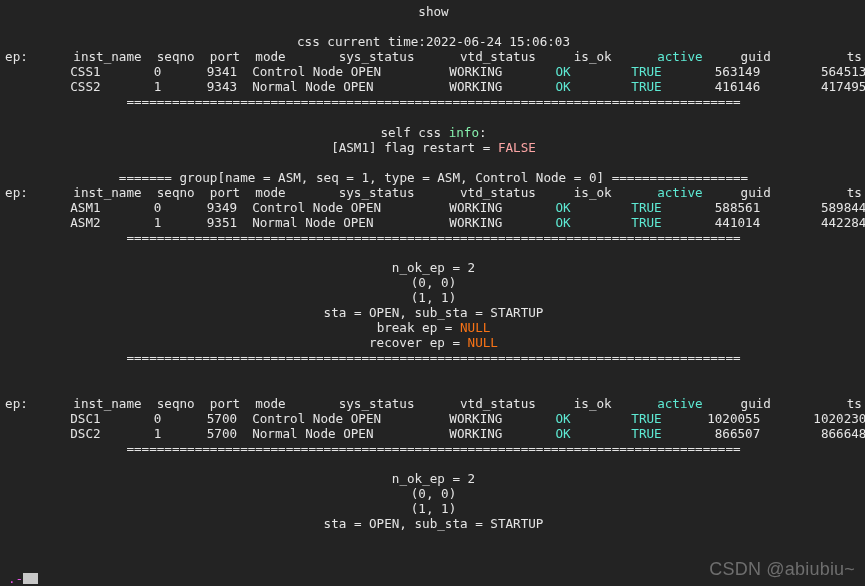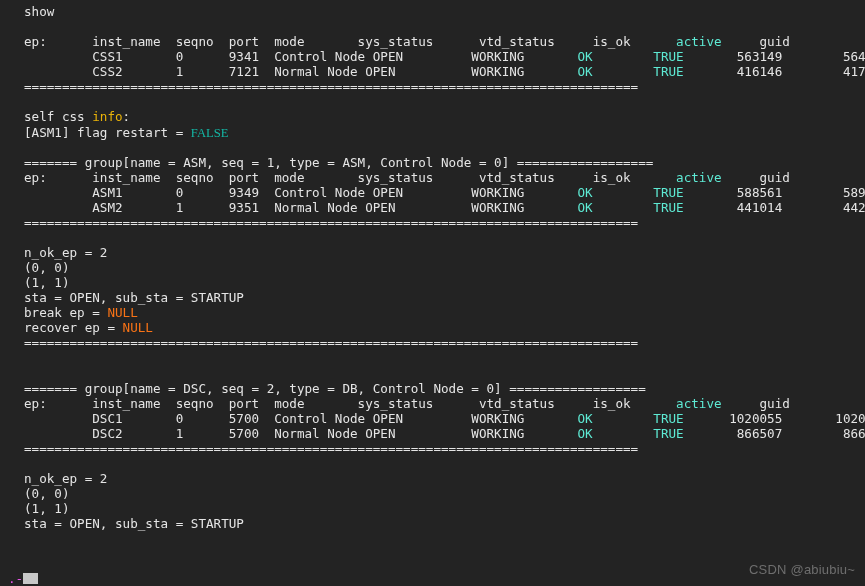--- a/index.html
+++ b/index.html
@@ -12,47 +12,48 @@
     height: 586px;
     overflow: hidden;
     font-family: "DejaVu Sans Mono", "Liberation Mono", monospace;
   }
   #terminal {
     position: relative;
     width: 865px;
     height: 586px;
     background: #232323;
     box-sizing: border-box;
-    padding: 4px 0 0 24px;
+    padding: 4px 0 0 2px;
     font-family: "DejaVu Sans Mono", "Liberation Mono", monospace;
     font-size: 12.6px;
     line-height: 15.07px;
     color: #e0e0e0;
     letter-spacing: 0px;
+    text-align: center;
   }
   .line {
     white-space: pre;
     height: 15.07px;
     font-family: "DejaVu Sans Mono", "Liberation Mono", monospace;
   }
   .blank { height: 15.07px; }
 
   .c-white  { color: #e5e5e5; }
   .c-green  { color: #5eead4; }
-  .c-red    { color: #14b8a6; font-family: Liberation Serif, serif; }
+  .c-red    { color: #fca5a5; }
   .c-magenta{ color: #f97316; }
-  .c-cyan   { color: #eab308; }
+  .c-cyan   { color: #86efac; }
 
   #watermark {
     position: absolute;
     right: 10px;
     bottom: 9px;
     color: #6e6e6e;
     font-family: "Liberation Sans", sans-serif;
-    font-size: 13px;
+    font-size: 18px;
     letter-spacing: 0.2px;
     white-space: pre;
   }
   #cursor-row {
     position: absolute;
     left: 8px;
     bottom: 0px;
     height: 15px;
     white-space: pre;
     font-family: "DejaVu Sans Mono", "Liberation Mono", monospace;
@@ -69,24 +70,25 @@
   }
 </style>
 </head>
 <body>
 
 <div id="terminal">
 
   <div class="line c-white">show</div>
   <div class="blank"></div>
 
+  <div class="line c-white">css current time:2022-06-24 15:06:03</div>
 
   <div class="line"><span class="c-white">ep:      inst_name  seqno  port  mode       sys_status      vtd_status     is_ok      </span><span class="c-green">active</span><span class="c-white">     guid          ts</span></div>
   <div class="line"><span class="c-white">         CSS1       0      9341  Control Node OPEN         WORKING       </span><span class="c-green">OK</span><span class="c-white">        </span><span class="c-green">TRUE</span><span class="c-white">       563149        564513</span></div>
-  <div class="line"><span class="c-white">         CSS2       1      7121  Normal Node OPEN          WORKING       </span><span class="c-green">OK</span><span class="c-white">        </span><span class="c-green">TRUE</span><span class="c-white">       416146        417495</span></div>
+  <div class="line"><span class="c-white">         CSS2       1      9343  Normal Node OPEN          WORKING       </span><span class="c-green">OK</span><span class="c-white">        </span><span class="c-green">TRUE</span><span class="c-white">       416146        417495</span></div>
   <div class="line c-white">=================================================================================</div>
 
   <div class="blank"></div>
 
   <div class="line"><span class="c-white">self css </span><span class="c-cyan">info</span><span class="c-white">:</span></div>
   <div class="line"><span class="c-white">[ASM1] flag restart = </span><span class="c-red">FALSE</span></div>
 
   <div class="blank"></div>
 
   <div class="line c-white">======= group[name = ASM, seq = 1, type = ASM, Control Node = 0] ==================</div>
@@ -101,21 +103,20 @@
   <div class="line c-white">(0, 0)</div>
   <div class="line c-white">(1, 1)</div>
   <div class="line c-white">sta = OPEN, sub_sta = STARTUP</div>
   <div class="line"><span class="c-white">break ep = </span><span class="c-magenta">NULL</span></div>
   <div class="line"><span class="c-white">recover ep = </span><span class="c-magenta">NULL</span></div>
   <div class="line c-white">=================================================================================</div>
 
   <div class="blank"></div>
   <div class="blank"></div>
 
-  <div class="line c-white">======= group[name = DSC, seq = 2, type = DB, Control Node = 0] ==================</div>
   <div class="line"><span class="c-white">ep:      inst_name  seqno  port  mode       sys_status      vtd_status     is_ok      </span><span class="c-green">active</span><span class="c-white">     guid          ts</span></div>
   <div class="line"><span class="c-white">         DSC1       0      5700  Control Node OPEN         WORKING       </span><span class="c-green">OK</span><span class="c-white">        </span><span class="c-green">TRUE</span><span class="c-white">      1020055       1020230</span></div>
   <div class="line"><span class="c-white">         DSC2       1      5700  Normal Node OPEN          WORKING       </span><span class="c-green">OK</span><span class="c-white">        </span><span class="c-green">TRUE</span><span class="c-white">       866507        866648</span></div>
   <div class="line c-white">=================================================================================</div>
 
   <div class="blank"></div>
 
   <div class="line c-white">n_ok_ep = 2</div>
   <div class="line c-white">(0, 0)</div>
   <div class="line c-white">(1, 1)</div>

